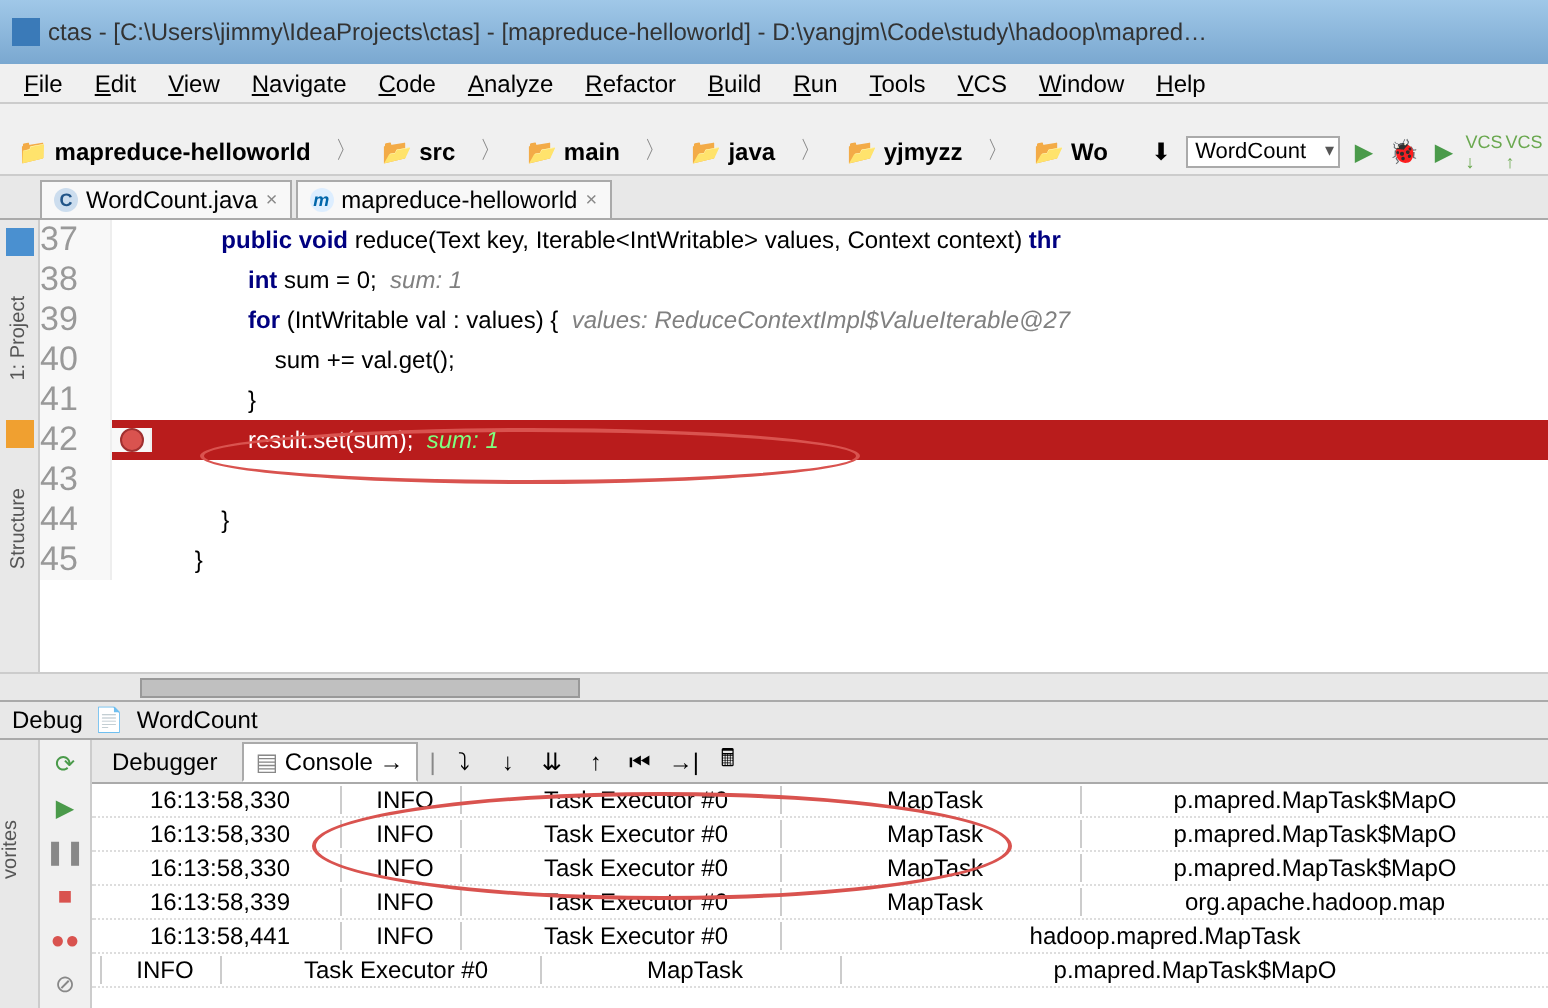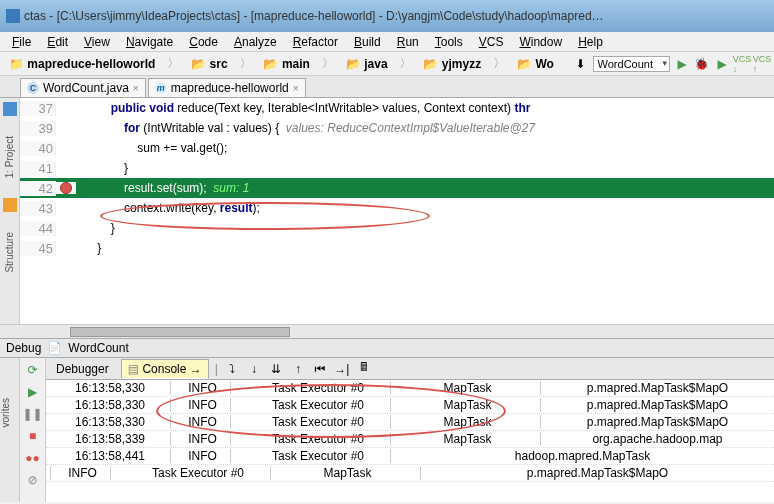--- a/index.html
+++ b/index.html
@@ -2,21 +2,21 @@
 <html><head>
 <meta charset="utf-8">
 <style>
 * { margin: 0; padding: 0; box-sizing: border-box; font-family: "Segoe UI", Tahoma, sans-serif; font-size: 12px; }
 body { background: #f0f0f0; width: 774px; height: 504px; overflow: hidden; }
 .titlebar { background: linear-gradient(#a0c8e8, #7aa8d0); height: 32px; display: flex; align-items: center; padding: 12px 6px; color: #333; }
 .titlebar .icon { width: 14px; height: 14px; background: #3a7ab8; margin-right: 4px; }
 .menubar { background: #f0f0f0; height: 20px; display: flex; align-items: center; padding: 0 4px; border-bottom: 1px solid #ccc; }
 .menubar span { padding: 2px 8px; cursor: default; }
 .menubar span u { text-decoration: underline; }
-.toolbar { background: #f0f0f0; height: 24px; display: flex; align-items: center; padding: 0 4px; border-bottom: 1px solid #ccc; gap: 2px; }
+.toolbar { background: #f0f0f0; height: 24px; display: flex; align-items: center; padding: 0 4px; border-bottom: 1px solid #ccc; gap: 2px; margin-top: 12px; }
 .breadcrumb { display: flex; align-items: center; gap: 2px; font-size: 11px; }
 .breadcrumb span { padding: 1px 4px; border: 1px solid transparent; }
 .breadcrumb .sep { color: #888; }
 .toolbar-right { margin-left: auto; display: flex; align-items: center; gap: 4px; }
 .run-config { border: 1px solid #aaa; background: #fff; padding: 1px 16px 1px 4px; font-size: 11px; position: relative; }
 .run-config::after { content: "▾"; position: absolute; right: 2px; top: 1px; font-size: 9px; color: #555; }
 .tb-icon { width: 16px; height: 16px; display: inline-flex; align-items: center; justify-content: center; font-size: 12px; }
 .play { color: #4a9a4a; }
 .bug { color: #4a9a4a; }
 .vcs { color: #6aa84f; font-size: 9px; }
@@ -25,38 +25,38 @@
 .tab .close { color: #888; font-size: 10px; }
 .tab .ficon { width: 12px; height: 12px; border-radius: 50%; display: inline-flex; align-items: center; justify-content: center; font-size: 9px; font-weight: bold; }
 .ficon.java { background: #cde; color: #258; }
 .ficon.m { background: #def; color: #06a; font-style: italic; }
 .main { display: flex; height: 226px; }
 .left-gutter { width: 20px; background: #e8e8e8; border-right: 1px solid #ccc; display: flex; flex-direction: column; align-items: center; padding-top: 4px; gap: 20px; }
 .left-gutter span { writing-mode: vertical-rl; font-size: 10px; color: #555; transform: rotate(180deg); }
 .left-gutter .licon { width: 14px; height: 14px; background: #4a90d0; writing-mode: initial; transform: none; }
 .editor { flex: 1; background: #fff; font-family: "Courier New", monospace; font-size: 13px; position: relative; overflow: hidden; }
 .line { display: flex; height: 20px; align-items: center; }
-.lineno { width: 36px; text-align: right; padding-right: 2px; color: #999; background: #f8f8f8; border-right: 1px solid #eee; font-size: 13px; }
+.lineno { width: 36px; text-align: right; padding-right: 18px; color: #999; background: #f8f8f8; border-right: 1px solid #eee; font-size: 17px; }
 .gutter2 { width: 20px; background: #f8f8f8; border-right: 1px solid #eee; display: flex; align-items: center; justify-content: center; }
 .bp { width: 12px; height: 12px; border-radius: 50%; background: #d9534f; border: 1px solid #a03030; }
 .code { padding-left: 8px; white-space: pre; }
 .kw { color: #000080; font-weight: bold; }
 .comment { color: #808080; font-style: italic; }
-.hl { background: #15803d; color: #fff; }
+.hl { background: #b91c1c; color: #fff; }
 .hl .code { color: #fff; text-align: center; }
 .hl .comment { color: #7fff7f; }
 .debug-bar { background: #e8e8e8; height: 20px; border-top: 1px solid #aaa; border-bottom: 1px solid #aaa; display: flex; align-items: center; padding: 0 6px; font-size: 11px; gap: 6px; }
 .debug-panel { display: flex; height: 144px; background: #fff; }
 .debug-left { width: 20px; background: #e8e8e8; border-right: 1px solid #ccc; }
 .debug-controls { width: 26px; background: #f0f0f0; border-right: 1px solid #ccc; display: flex; flex-direction: column; align-items: center; padding-top: 4px; gap: 6px; }
 .dc-icon { width: 16px; height: 16px; display: flex; align-items: center; justify-content: center; font-size: 12px; }
 .debug-main { flex: 1; display: flex; flex-direction: column; }
 .debug-tabs { height: 22px; background: #e8e8e8; display: flex; align-items: center; padding: 0 4px; gap: 6px; border-bottom: 1px solid #aaa; font-size: 11px; }
 .debug-tabs .dtab { padding: 2px 6px; }
-.debug-tabs .dtab.active { background: #fef9c3; border: 1px solid #aaa; border-bottom: 1px solid #fff; }
+.debug-tabs .dtab.active { background: #ffffff; border: 1px solid #aaa; border-bottom: 1px solid #fff; }
 .console { flex: 1; overflow: hidden; font-family: "Courier New", monospace; font-size: 12px; }
 .console-row { display: flex; border-bottom: 1px dotted #ddd; padding: 1px 4px; text-align: center; }
 .c1 { width: 120px; }
 .c2 { width: 60px; border-left: 1px solid #ccc; padding-left: 4px; }
 .c3 { width: 160px; border-left: 1px solid #ccc; padding-left: 15px; }
 .c4 { width: 150px; border-left: 1px solid #ccc; padding-left: 4px; }
 .c5 { flex: 1; border-left: 1px solid #ccc; padding-left: 4px; white-space: nowrap; overflow: hidden; }
 .scrollbar-h { height: 14px; background: #e8e8e8; border-top: 1px solid #ccc; position: relative; }
 .scrollbar-h .thumb { position: absolute; left: 70px; top: 2px; width: 220px; height: 10px; background: #c0c0c0; border: 1px solid #999; }
 .annot { position: absolute; border: 2px solid #d9534f; border-radius: 50%; pointer-events: none; }
@@ -133,20 +133,25 @@
     <span>Structure</span>
   </div>
   <div class="editor" id="editor">
     <div class="annot annot1"></div>
   <div class="line">
         <span class="lineno">37</span>
         <span class="gutter2"></span>
         <span class="code">        <span class="kw">public void</span> reduce(Text key, Iterable&lt;IntWritable&gt; values, Context context) <span class="kw">thr</span></span>
       </div>
       <div class="line">
+        <span class="lineno">38</span>
+        <span class="gutter2"></span>
+        <span class="code">            <span class="kw">int</span> sum = 0;  <span class="comment">sum: 1</span></span>
+      </div>
+      <div class="line">
         <span class="lineno">39</span>
         <span class="gutter2"></span>
         <span class="code">            <span class="kw">for</span> (IntWritable val : values) {  <span class="comment">values: ReduceContextImpl$ValueIterable@27</span></span>
       </div>
       <div class="line">
         <span class="lineno">40</span>
         <span class="gutter2"></span>
         <span class="code">                sum += val.get();</span>
       </div>
       <div class="line">
@@ -157,21 +162,20 @@
       <div class="line hl">
         <span class="lineno">42</span>
         <span class="gutter2">
           <span class="bp"></span>
         </span>
         <span class="code">            result.set(sum);  <span class="comment">sum: 1</span></span>
       </div>
       <div class="line">
         <span class="lineno">43</span>
         <span class="gutter2"></span>
-        <span class="code">            context.write(key, <span class="kw">result</span>);</span>
       </div>
       <div class="line">
         <span class="lineno">44</span>
         <span class="gutter2"></span>
         <span class="code">        }</span>
       </div>
       <div class="line">
         <span class="lineno">45</span>
         <span class="gutter2"></span>
         <span class="code">    }</span>

